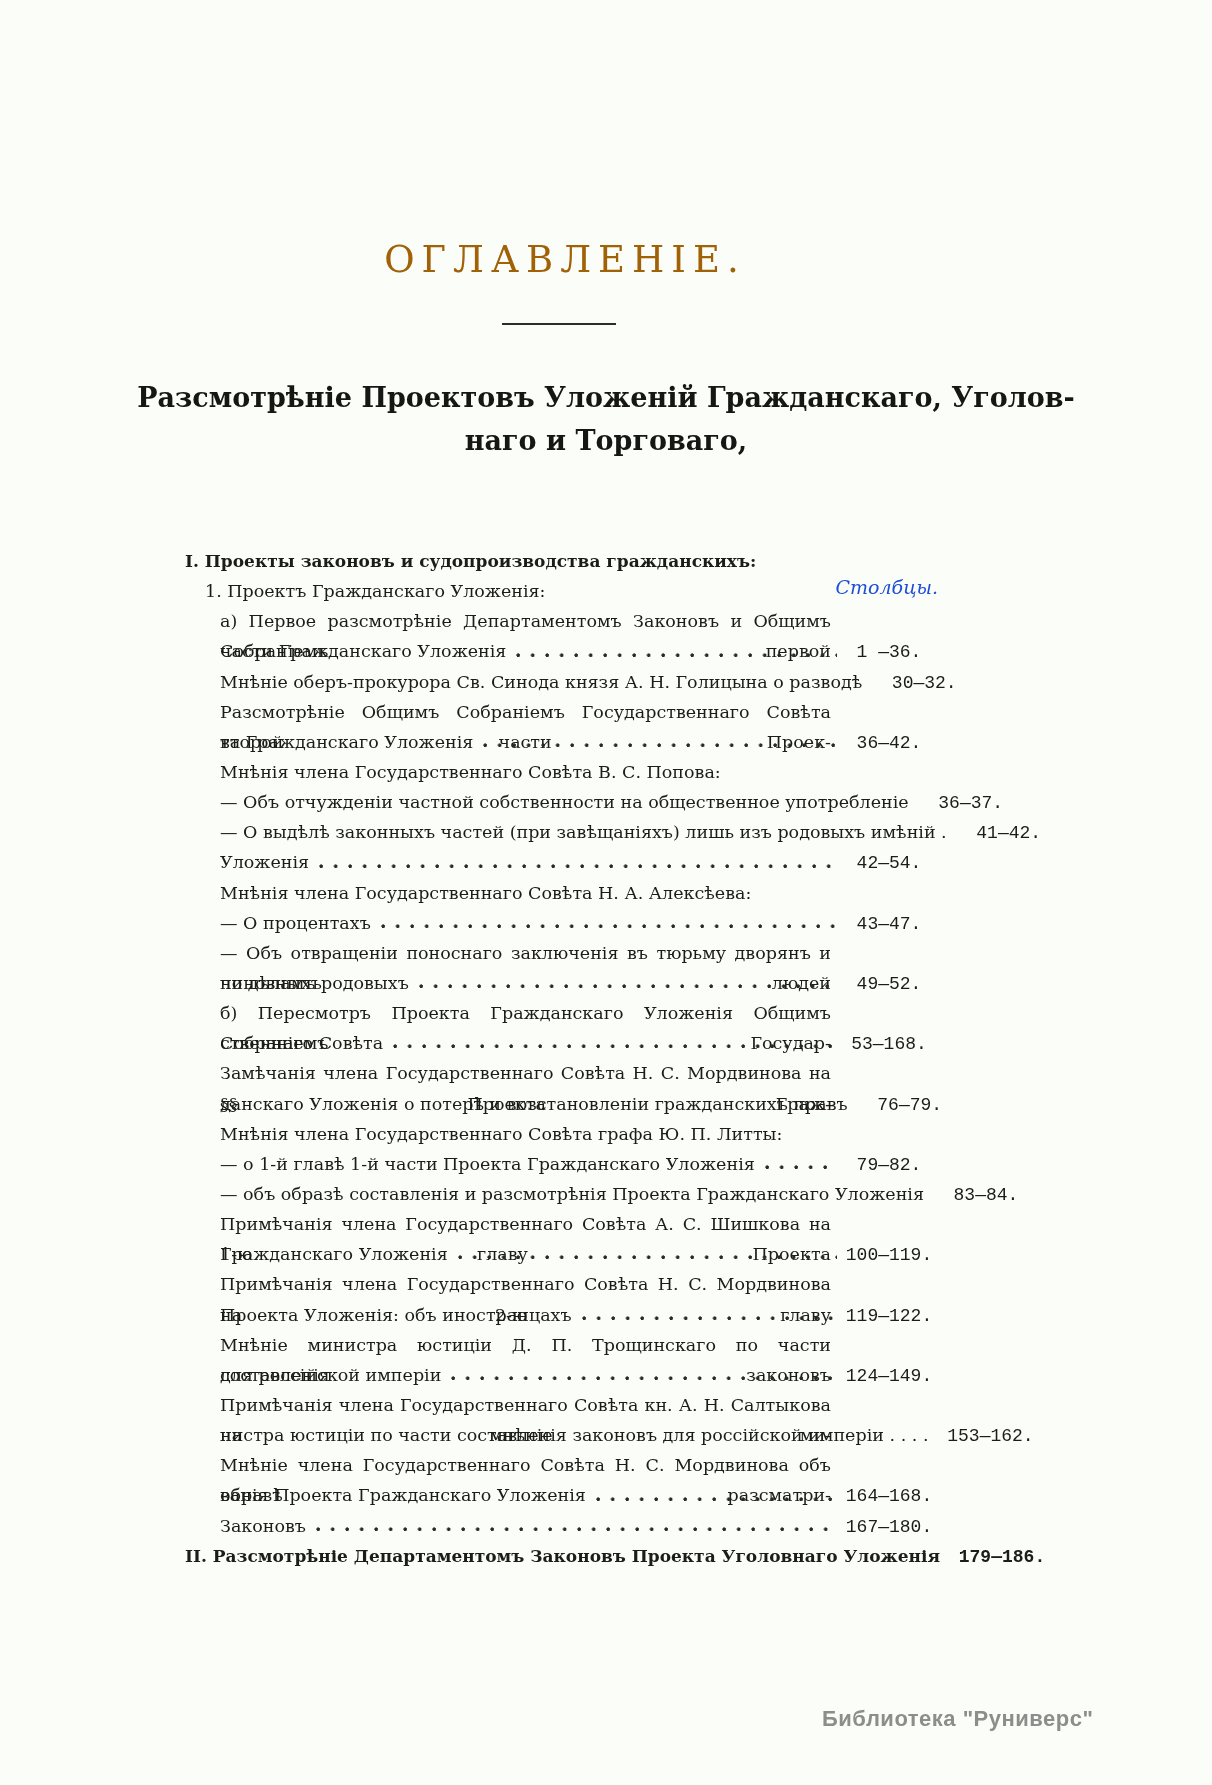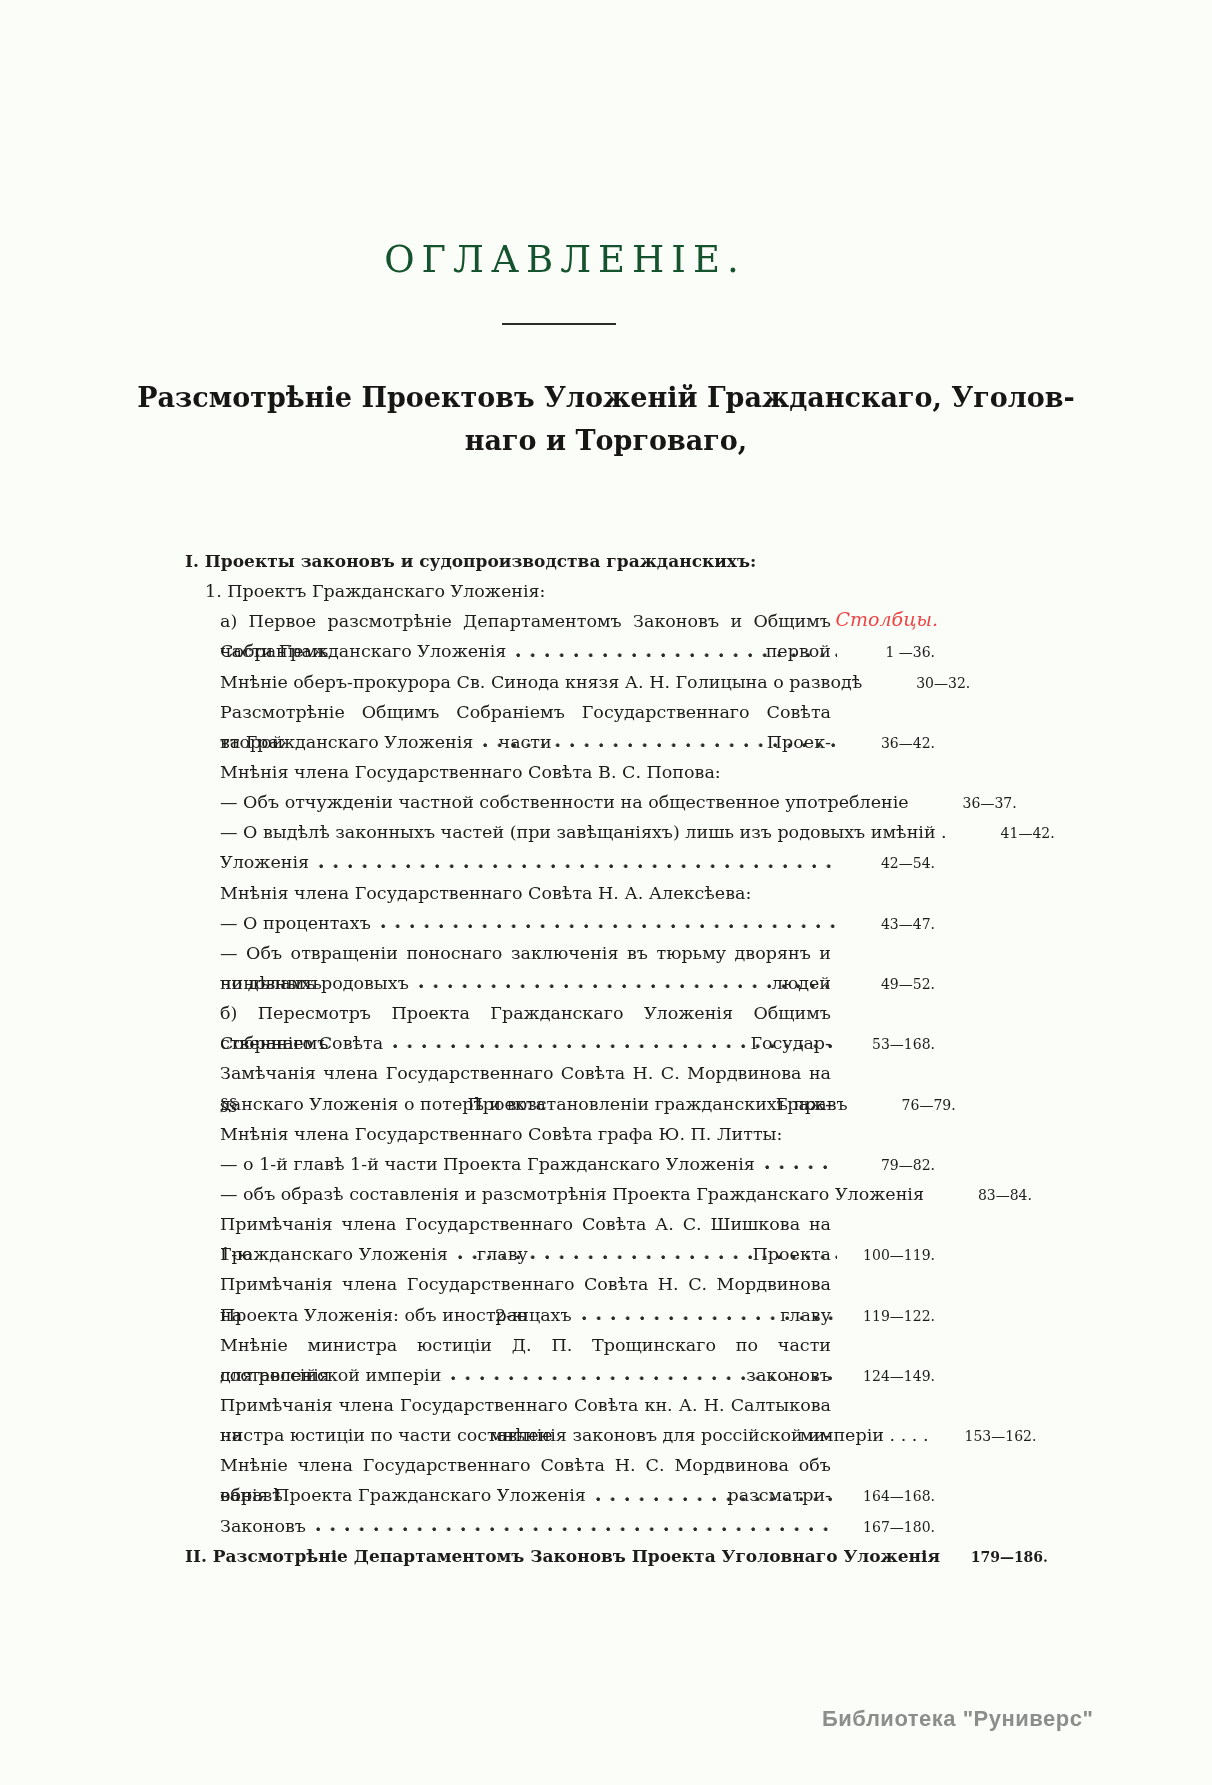--- a/index.html
+++ b/index.html
@@ -9,35 +9,35 @@
     margin: 0 auto;
     background: #fbfdf8;
     color: #1e1e1c;
     font-family: "DejaVu Serif", serif;
     overflow: hidden;
   }
   .doc-title {
     position: absolute; top: 238px; left: 0; width: 1130px;
     text-align: center;
     font-size: 37px; letter-spacing: 7px;
-    color: #14532d;
+    color: #a16207;
   }
   .title-rule {
     position: absolute; top: 323px; left: 502px; width: 114px; height: 0;
     border-top: 2px solid #2c2c2a;
   }
   .doc-heading {
     position: absolute; top: 376px; left: 128px; width: 956px;
     text-align: center;
     font-weight: bold; font-size: 27px; line-height: 43px;
     color: #161614;
   }
   .col-header {
-    position: absolute; top: 608px; right: 274px;
-    font-style: italic; font-size: 19px; color: #ef4444;
+    position: absolute; top: 576px; right: 274px;
+    font-style: italic; font-size: 19px; color: #1d4ed8;
   }
   .toc {
     position: absolute; top: 546px; left: 163px; width: 772px;
     font-size: 17.5px; color: #1c1c1a;
   }
   .row {
     display: flex; align-items: baseline;
     height: 30.15px; line-height: 30.15px;
     white-space: nowrap;
   }
@@ -51,21 +51,21 @@
     text-align: justify; text-align-last: justify;
   }
   .leader {
     flex: 1; min-width: 0;
     align-self: flex-end;
     height: 5px; margin: 0 6px 9px 10px;
     background-image: radial-gradient(circle at 2.2px 2.2px, #2a2a28 1.55px, rgba(0,0,0,0) 2.1px);
     background-size: 14.5px 5px;
     background-repeat: repeat-x;
   }
-  .pg { flex: none; width: 92px; text-align: right; font-size: 14px; }
+  .pg { flex: none; width: 92px; text-align: center; font-size: 18px; font-family: Liberation Mono, monospace; }
   .watermark {
     position: absolute; top: 1706px; left: 822px;
     font-family: "Liberation Sans", sans-serif;
     font-weight: bold; font-size: 22px;
     color: #8b8e8a; letter-spacing: 0.5px;
   }
 </style>
 </head>
 <body>
 

